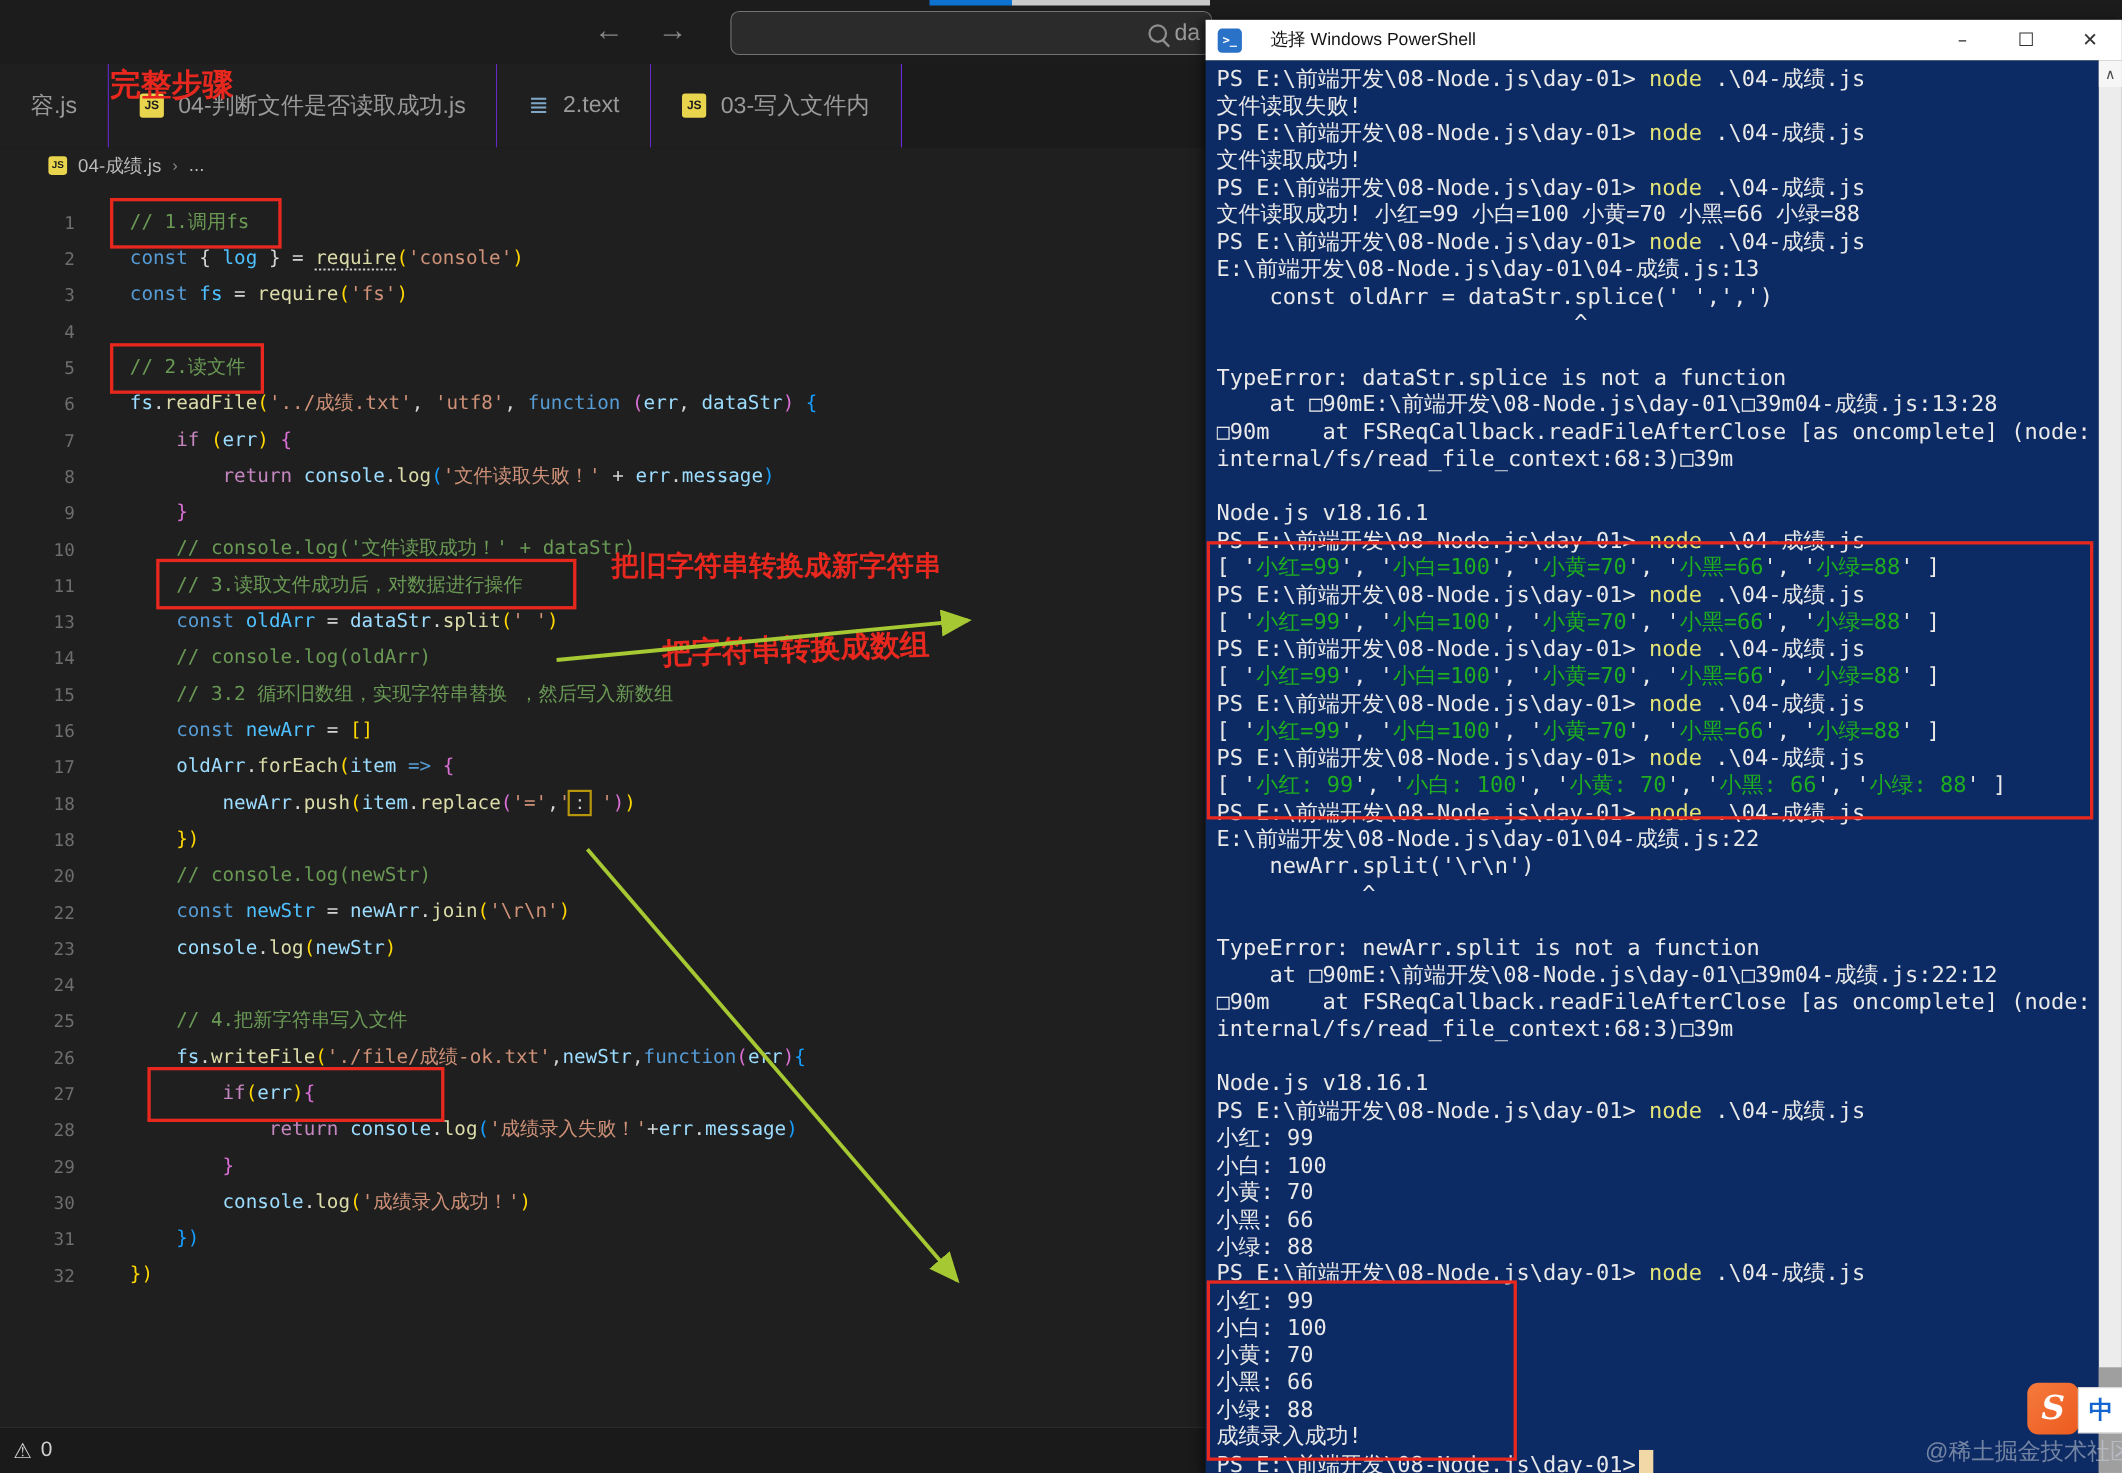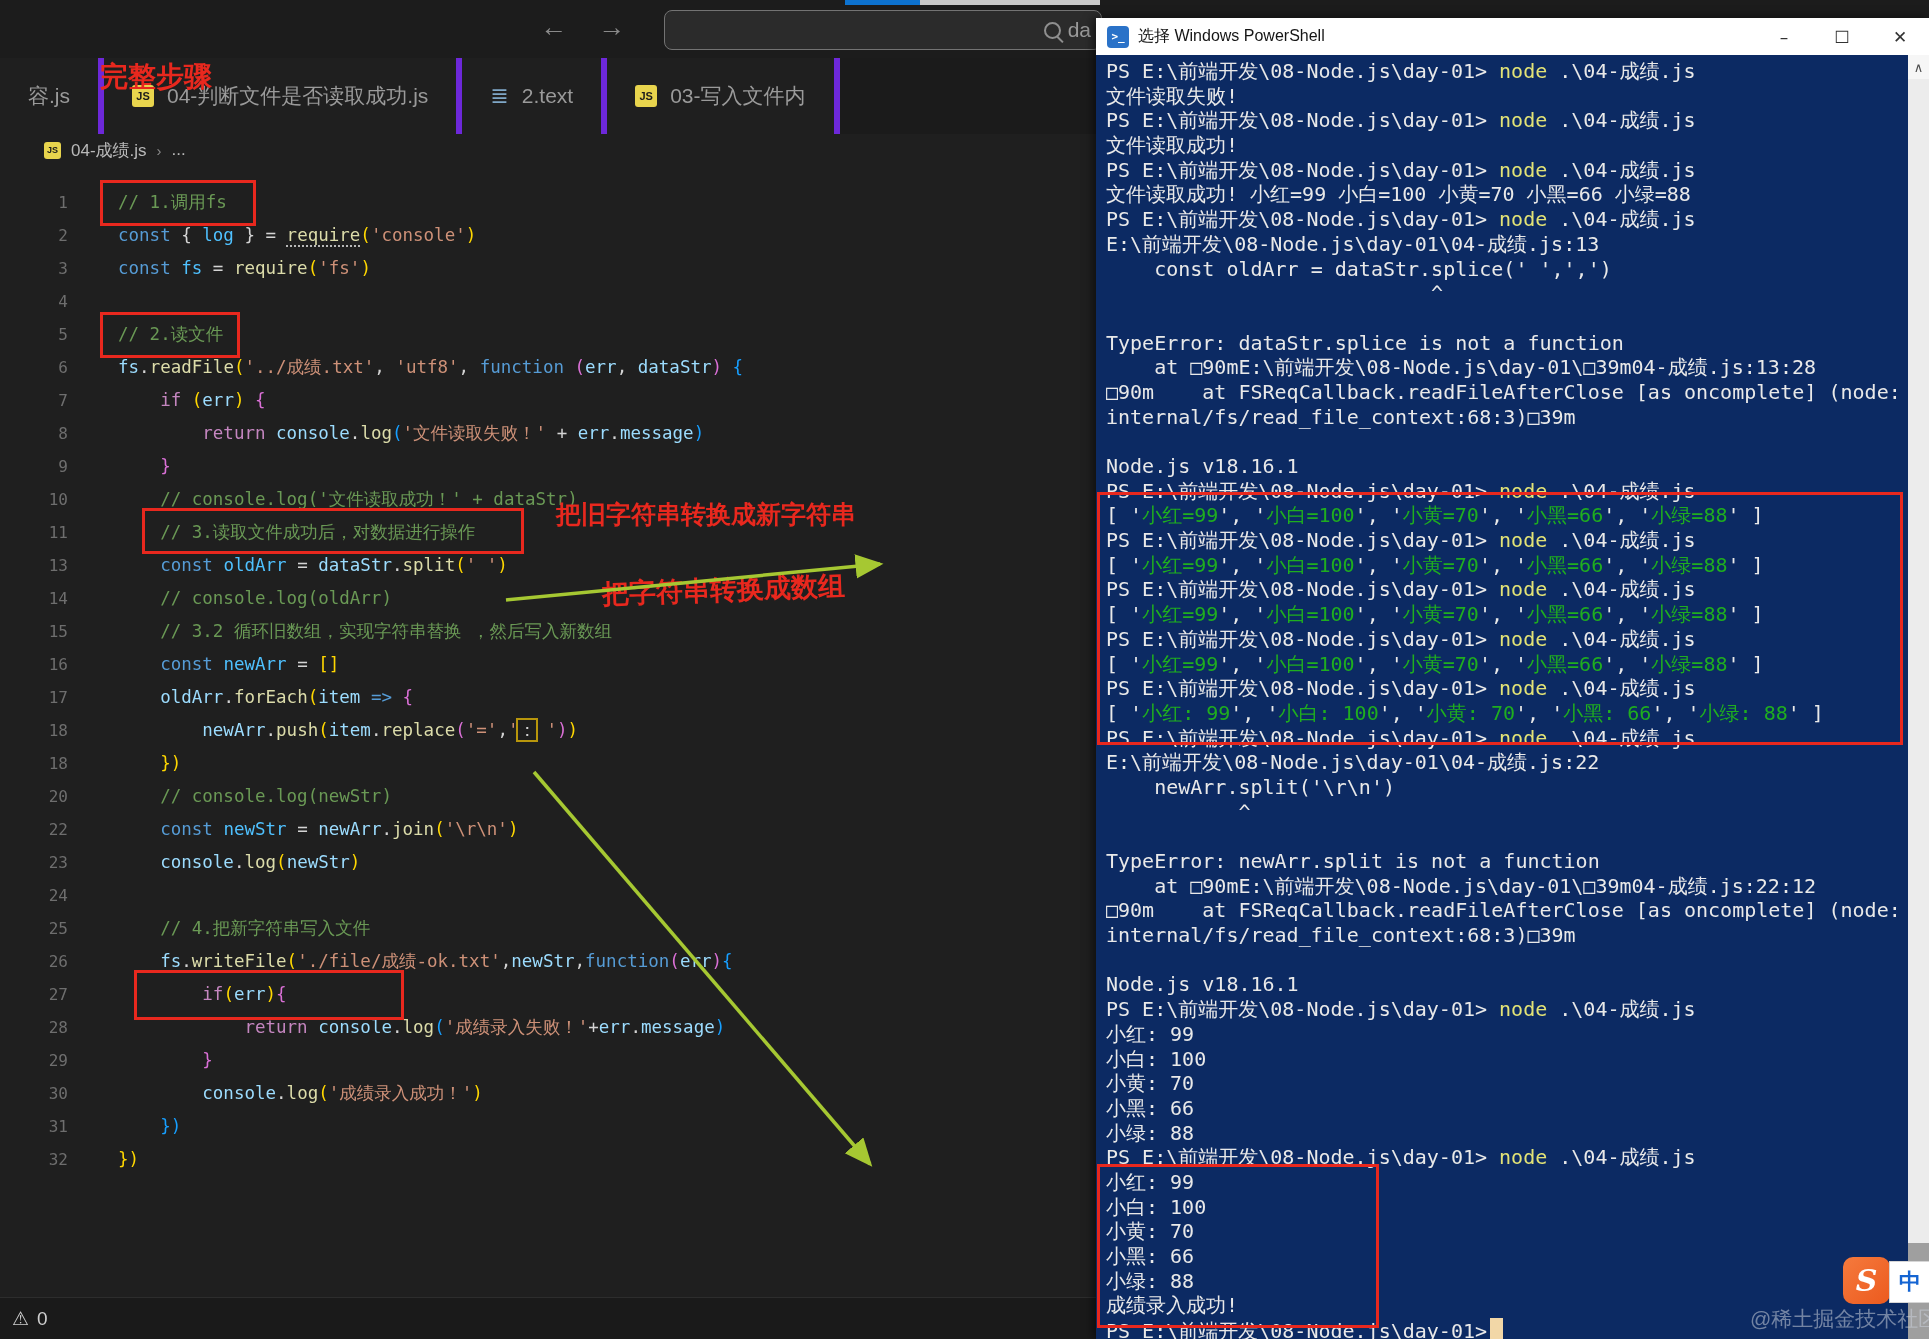--- a/index.html
+++ b/index.html
@@ -13,21 +13,21 @@
              border:1px solid #737373;border-radius:8px;display:flex;align-items:center;
              justify-content:flex-end;padding-right:10px;box-sizing:border-box;color:#9a9a9a;}
   .mag{width:13px;height:13px;border:2px solid #8f8f8f;border-radius:50%;position:relative;margin-right:7px;}
   .mag::after{content:"";position:absolute;left:12px;top:12px;width:8px;height:2px;background:#8f8f8f;transform:rotate(45deg);transform-origin:0 0;}
   .searchtext{font-size:21px;color:#9a9a9a;}
   .sliver-blue{position:absolute;left:845px;top:0;width:75px;height:5px;background:#0d72cf;}
   .sliver-gray{position:absolute;left:920px;top:0;width:180px;height:5px;background:#c9c9c9;}
 
   
   .tabstrip{position:absolute;left:0;top:58px;width:1100px;height:76px;background:#1b1b1b;display:flex;}
-  .tab{height:76px;display:flex;align-items:center;gap:13px;padding:0 28px;border-right:6px solid #6d28d9;
+  .tab{height:76px;display:flex;align-items:center;gap:13px;padding:0 28px;border-right:1px solid #6d28d9;
        background:#1f1f1f;color:#9a9a9a;font-size:21px;white-space:nowrap;cursor:pointer;}
   .jsic{width:22px;height:22px;background:#e8d44d;color:#1b1b1b;font-weight:700;font-size:11px;
         line-height:22px;text-align:center;border-radius:3px;flex:0 0 auto;}
   .txtic{color:#7fa7c7;font-size:22px;line-height:22px;flex:0 0 auto;}
   .jsic.small{width:17px;height:17px;font-size:9px;line-height:17px;}
 
   
   .breadcrumb{position:absolute;left:44px;top:134px;height:32px;display:flex;align-items:center;
               gap:10px;color:#b9b9b9;font-size:17px;}
   .bc-sep{color:#8a8a8a;font-size:15px;}
@@ -48,21 +48,21 @@
 
   
   .statusbar{position:absolute;left:0;top:1297px;width:1100px;height:42px;background:#1a1a1a;
              border-top:1px solid #2d2d2d;display:flex;align-items:center;color:#cfcfcf;font-size:19px;padding-left:12px;box-sizing:border-box;gap:8px;}
 
   
   .pswin{position:absolute;left:1096px;top:18px;width:833px;height:1321px;box-shadow:-3px 0 9px rgba(0,0,0,.55);}
   .pstitle{position:absolute;left:0;top:0;width:100%;height:37px;background:#fff;display:flex;align-items:center;}
   .psicon{width:22px;height:22px;margin-left:11px;background:#2a72c8;border-radius:4px;color:#fff;
           font-family:"DejaVu Sans Mono",monospace;font-size:11px;font-weight:700;line-height:22px;text-align:center;}
-  .pstitletext{margin-left:9px;font-size:16px;color:#151515;}
+  .pstitletext{margin-left:26px;font-size:16px;color:#151515;}
   .winbtns{position:absolute;right:0;top:0;height:37px;display:flex;}
   .winbtn{width:58px;height:37px;display:flex;align-items:center;justify-content:center;font-size:17px;color:#333;cursor:pointer;font-family:"DejaVu Sans",sans-serif;}
   .psbody{position:absolute;left:0;top:37px;right:21px;bottom:0;background:#0c2a63;overflow:hidden;}
   .term{position:absolute;left:10px;top:4px;right:0;font-family:"DejaVu Sans Mono",monospace;
         font-size:20px;color:#e9e9e9;}
   .tline{height:24.7px;line-height:24.7px;white-space:pre;overflow:hidden;}
   .w{color:#e9e9e9}.y{color:#e3e376}.g{color:#1fae1f}
   .cursorblk{display:inline-block;width:13px;height:25px;background:#f2d7a7;vertical-align:-5px;margin-left:3px;}
   .psscroll{position:absolute;right:0;top:37px;width:21px;bottom:0;background:#ececec;}
   .scrollarrow{position:absolute;left:0;top:0;width:21px;height:24px;color:#4c4c4c;font-size:13px;

